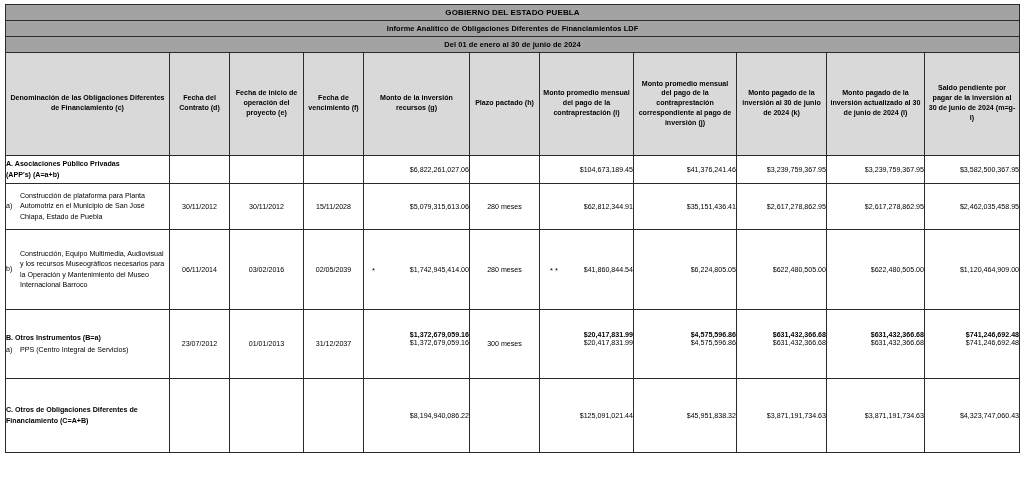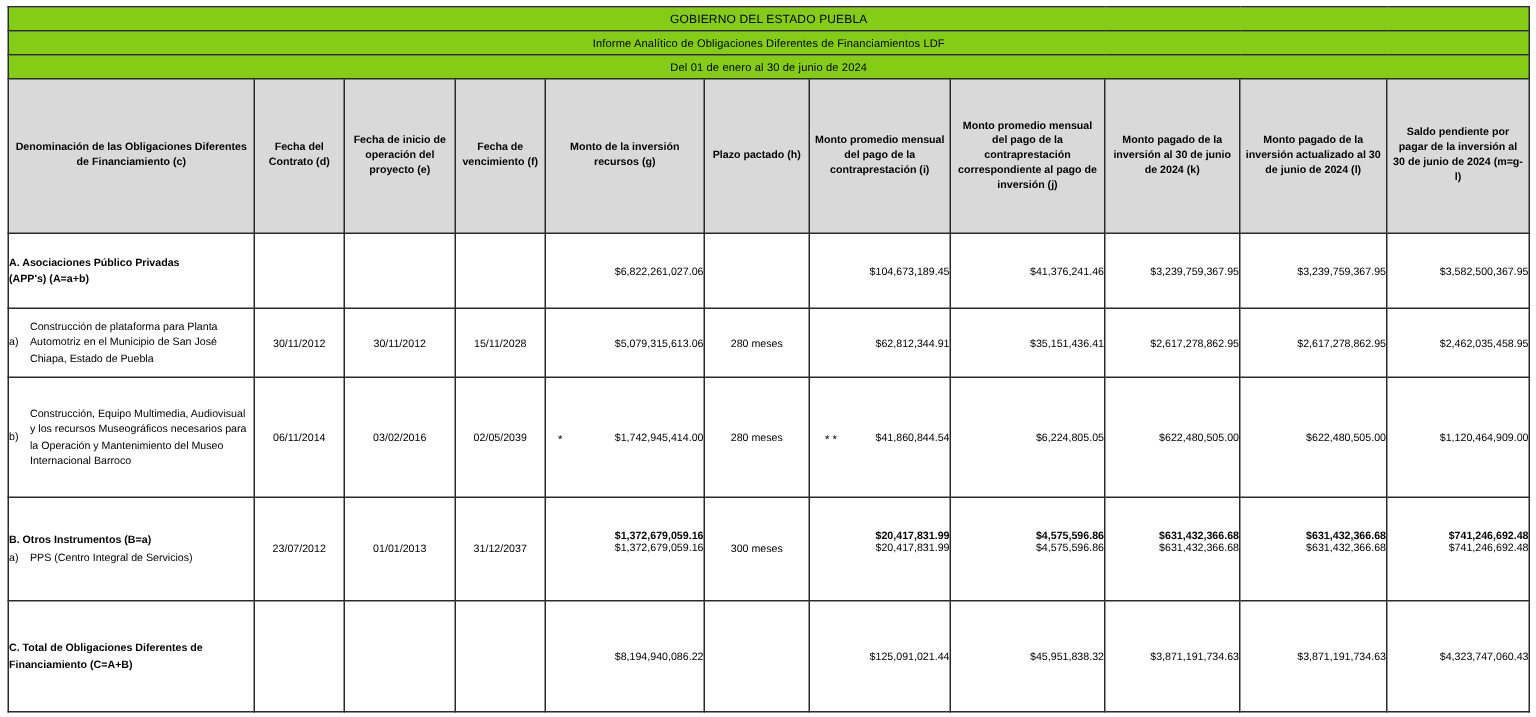--- a/index.html
+++ b/index.html
@@ -30,23 +30,23 @@
     font-size: 7.2px;
   }
   table.report td, table.report th {
     border: 1px solid #2b2b2b;
     padding: 0;
     vertical-align: middle;
     font-weight: normal;
   }
   
   tr.title-row td {
-    background: #84cc16;
-    text-align: center;
-    font-weight: normal;
+    background: #a3a3a3;
+    text-align: center;
+    font-weight: bold;
     height: 15px;
     line-height: 15px;
     letter-spacing: 0.1px;
   }
   tr.title-row td.t1 { font-size: 8px; }
   tr.title-row td.t2 { font-size: 7.4px; }
   tr.title-row td.t3 { font-size: 7.4px; }
   tr.title-row td.t4 { font-size: 7.4px; }
   
   tr.colhead th {
@@ -144,21 +144,21 @@
         <th>Fecha de vencimiento (f)</th>
         <th>Monto de la inversión recursos (g)</th>
         <th>Plazo pactado (h)</th>
         <th>Monto promedio mensual del pago de la contraprestación (i)</th>
         <th>Monto promedio mensual del pago de la contraprestación correspondiente al pago de inversión (j)</th>
         <th>Monto pagado de la inversión al 30 de junio de 2024 (k)</th>
         <th>Monto pagado de la inversión actualizado al 30 de junio de 2024 (l)</th>
         <th>Saldo pendiente por pagar de la inversión al 30 de junio de 2024 (m=g-l)</th>
       </tr>
 
-      <tr style="height:50px">
+      <tr style="height:28px">
         <td class="c-name">
           <span class="sec-head">A. Asociaciones Público Privadas</span>
           <span class="sec-head">(APP's) (A=a+b)</span>
         </td>
         <td class="c-date"></td>
         <td class="c-date"></td>
         <td class="c-date"></td>
         <td class="c-num bold">$6,822,261,027.06</td>
         <td class="c-plazo"></td>
         <td class="c-num bold">$104,673,189.45</td>
@@ -267,21 +267,21 @@
         </td>
         <td class="c-num">
           <div class="bold">$741,246,692.48</div>
           <div>$741,246,692.48</div>
           <div style="height:10px"></div>
         </td>
       </tr>
 
       <tr style="height:74px">
         <td class="c-name">
-          <span class="sec-head">C. Total de Obligaciones Diferentes de</span>
+          <span class="sec-head">C. Otros de Obligaciones Diferentes de</span>
           <span class="sec-head">Financiamiento (C=A+B)</span>
         </td>
         <td class="c-date"></td>
         <td class="c-date"></td>
         <td class="c-date"></td>
         <td class="c-num bold">$8,194,940,086.22</td>
         <td class="c-plazo"></td>
         <td class="c-num bold">$125,091,021.44</td>
         <td class="c-num bold">$45,951,838.32</td>
         <td class="c-num bold">$3,871,191,734.63</td>

